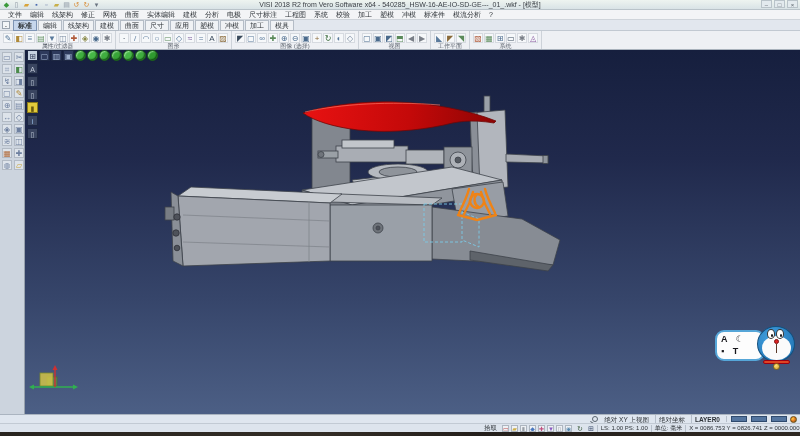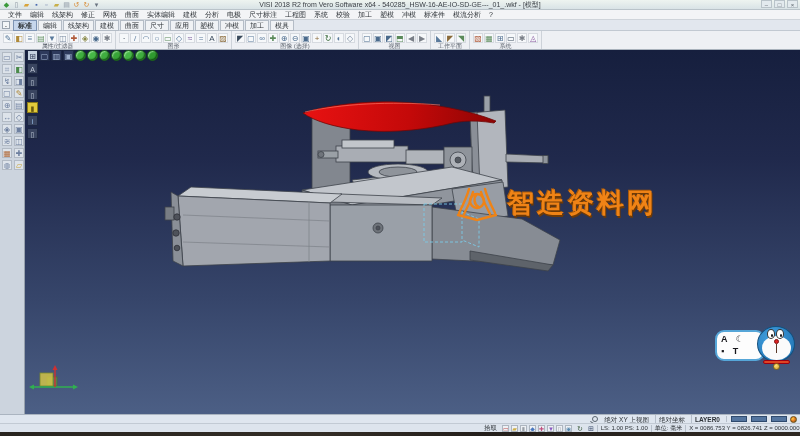--- a/index.html
+++ b/index.html
@@ -367,21 +367,20 @@
         <g fill="none" stroke="#ef8316" stroke-width="2.4" stroke-linecap="round">
           <path d="M4,30 C8,22 12,14 14,6"></path>
           <path d="M9,31 C13,24 16,17 18,9"></path>
           <path d="M40,30 C36,22 32,14 30,6"></path>
           <path d="M35,31 C31,24 28,17 26,9"></path>
           <path d="M3,32 L22,37 L41,32"></path>
           <circle cx="22" cy="18" r="7"></circle>
           <path d="M22,11 C18,15 19,22 24,24"></path>
         </g>
       </svg>
-      <span class="wm-text">智造资料网</span>
     </div>
 
     <div class="sticker">
       <div class="bubble">
         <span class="bl">A ☾</span>
         <span class="bl">▪ T</span>
       </div>
       <div class="dora">
         <div class="head">
           <div class="face"></div>

